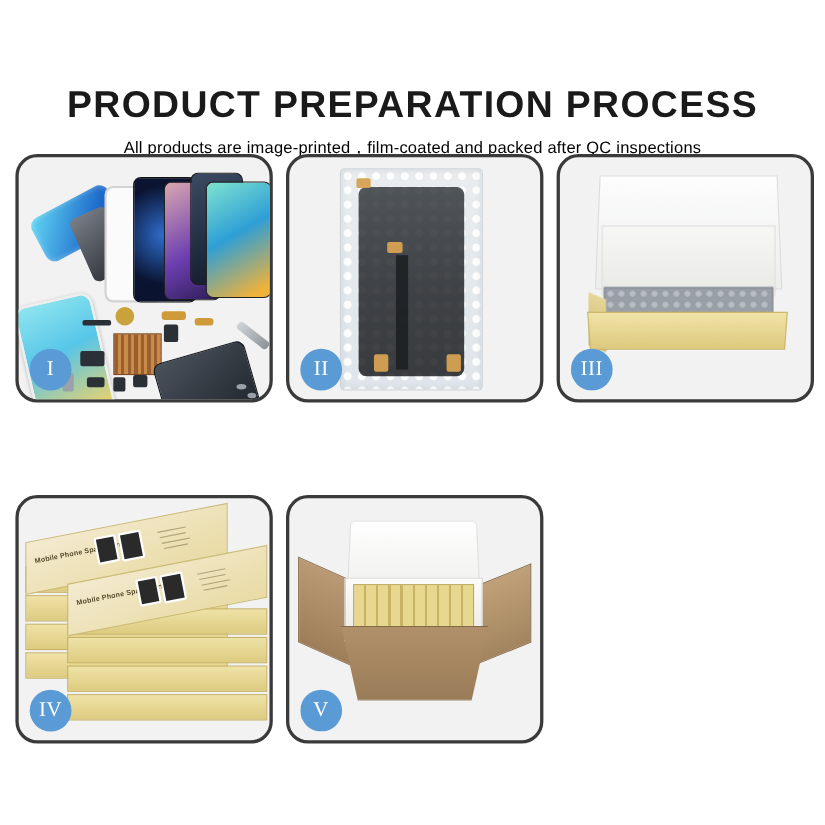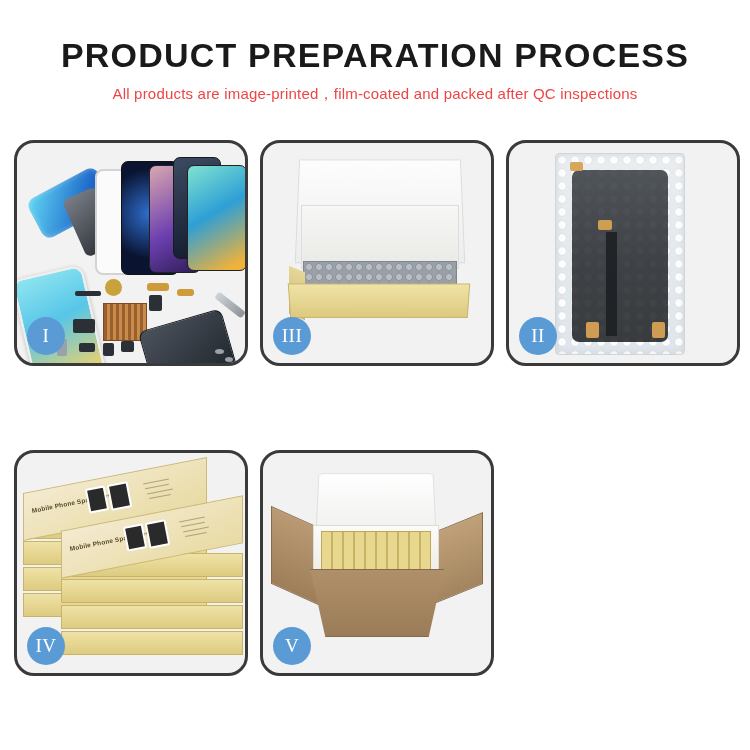--- a/index.html
+++ b/index.html
@@ -11,25 +11,26 @@
     position:relative;
   }
   .header{ text-align:center; padding-top:38px; }
   .title{
     font-size:34px;
     font-weight:700;
     letter-spacing:1.2px;
     color:#1a1a1a;
     line-height:1.05;
     white-space:nowrap;
+    margin-top:40px;
   }
   .subtitle{
     font-size:15px;
     font-weight:400;
-    color:#ef4444;
+    color:#000000;
     margin-top:11px;
     letter-spacing:0.2px;
     white-space:nowrap;
   }
 
   .grid{
     position:absolute;
     left:14px; top:140px;
     width:722px;
     display:grid;
@@ -279,45 +280,45 @@
       <div class="chip lt" style="left:40px;top:196px;width:10px;height:17px;border-radius:2px;"></div>
       <div class="chip" style="left:132px;top:152px;width:13px;height:16px;"></div>
       <div class="chip lt" style="left:198px;top:206px;width:9px;height:5px;border-radius:50%;"></div>
       <div class="chip lt" style="left:208px;top:214px;width:8px;height:5px;border-radius:50%;"></div>
     </div>
     <div class="badge">I</div>
   </div>
 
   <div class="panel">
     <div class="scene">
-      <div class="b3-lid"></div>
-      <div class="b3-back"></div>
-      <div class="b3-inner"></div>
-      <div class="b3-side"></div>
-      <div class="b3-front"></div>
-    </div>
-    <div class="badge">III</div>
-  </div>
-
-  <div class="panel">
-    <div class="scene">
       <div class="bubble-wrap">
         <div class="screen-inside"></div>
         <div class="flex-cable"></div>
         <div class="tape" style="left:14px;top:8px;width:13px;height:9px;"></div>
         <div class="tape" style="left:42px;top:66px;width:14px;height:10px;"></div>
         <div class="tape" style="left:30px;top:168px;width:13px;height:16px;"></div>
         <div class="tape" style="left:96px;top:168px;width:13px;height:16px;"></div>
       </div>
     </div>
     <div class="badge">II</div>
   </div>
 
   <div class="panel">
     <div class="scene">
+      <div class="b3-lid"></div>
+      <div class="b3-back"></div>
+      <div class="b3-inner"></div>
+      <div class="b3-side"></div>
+      <div class="b3-front"></div>
+    </div>
+    <div class="badge">III</div>
+  </div>
+
+  <div class="panel">
+    <div class="scene">
       <div class="stackbox" style="left:6px;top:62px;width:182px;height:22px;"></div>
       <div class="stackbox" style="left:6px;top:88px;width:182px;height:22px;"></div>
       <div class="stackbox" style="left:6px;top:114px;width:182px;height:22px;"></div>
       <div class="stackbox" style="left:6px;top:140px;width:182px;height:22px;"></div>
       <div class="stackbox" style="left:44px;top:100px;width:180px;height:22px;"></div>
       <div class="stackbox" style="left:44px;top:126px;width:180px;height:22px;"></div>
       <div class="stackbox" style="left:44px;top:152px;width:180px;height:22px;"></div>
       <div class="stackbox" style="left:44px;top:178px;width:180px;height:22px;"></div>
 
       <div class="stack-top"></div>

